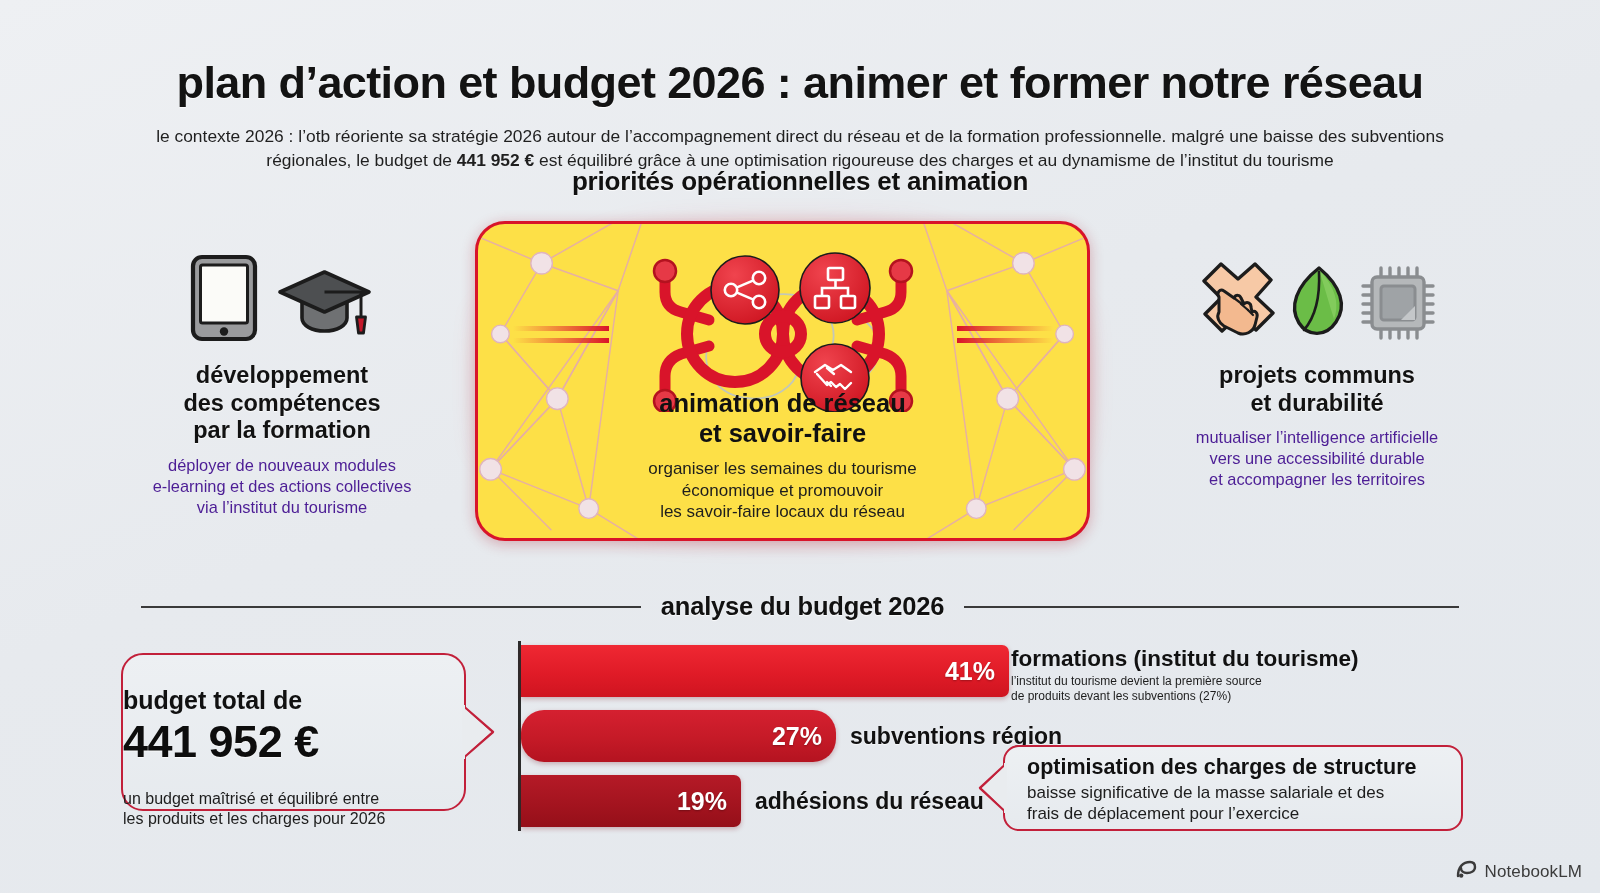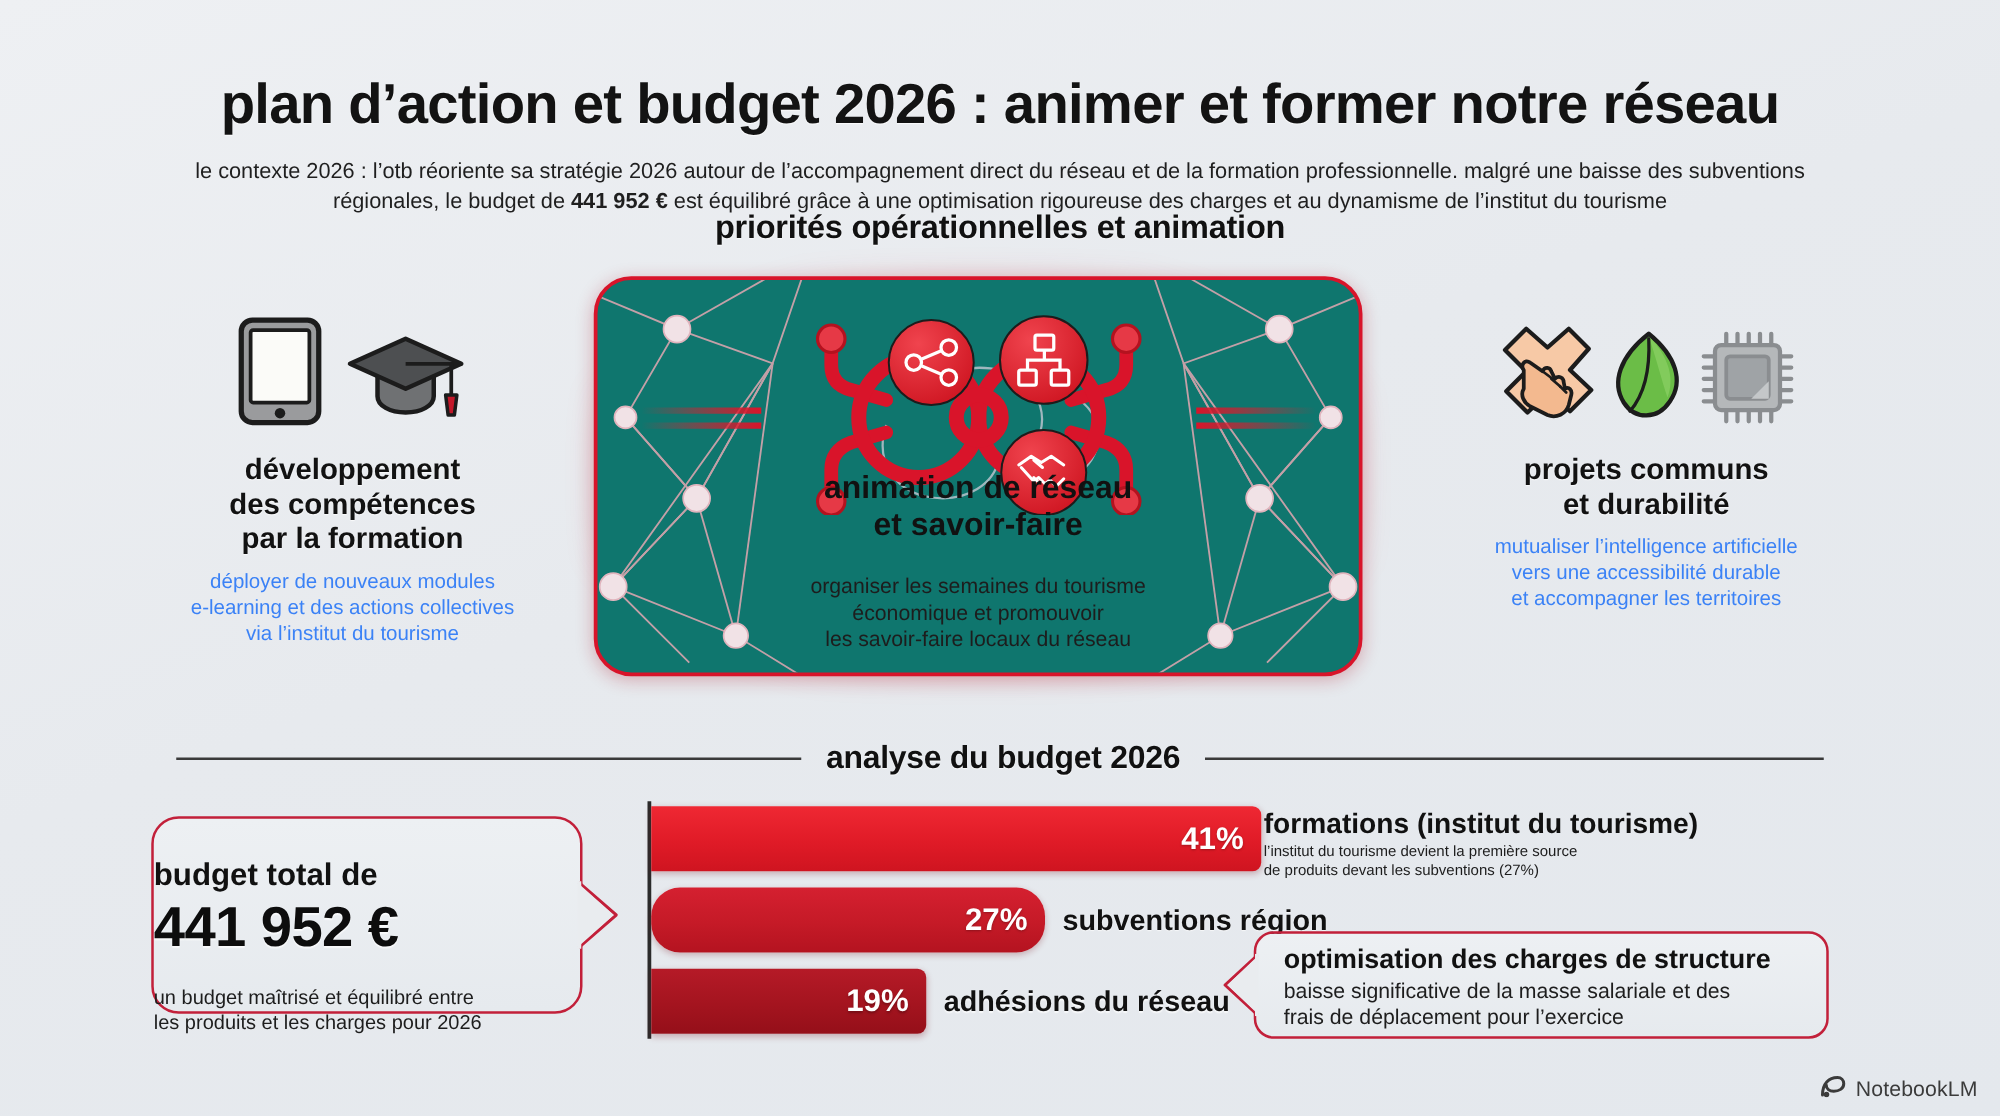--- a/index.html
+++ b/index.html
@@ -91,21 +91,21 @@
     font-size: 23.5px;
     font-weight: 700;
     line-height: 1.18;
     color: #121212;
     text-shadow: 0 1px 1px rgba(255,255,255,0.8);
   }
   .side-desc {
     margin-top: 10px;
     font-size: 16.4px;
     line-height: 1.28;
-    color: #3b82f6;
+    color: #4c1d95;
   }
 
   
   .center-card-wrap {
     position: absolute;
     left: 475px;
     top: 221px;
     width: 615px;
     height: 320px;
   }
@@ -113,21 +113,21 @@
     position: absolute;
     inset: -12px;
     border-radius: 42px;
     background: radial-gradient(ellipse at center, rgba(226,30,44,0.30) 0%, rgba(226,30,44,0.12) 55%, rgba(226,30,44,0) 78%);
     filter: blur(7px);
   }
   .center-card {
     position: absolute;
     inset: 0;
     border-radius: 30px;
-    background: #0f766e;
+    background: #fde047;
     border: 3px solid #d8142a;
     overflow: hidden;
     box-shadow: 0 3px 14px rgba(170,20,35,0.30);
   }
   .card-net-bg {
     position: absolute;
     inset: 0;
     width: 100%;
     height: 100%;
   }
@@ -138,21 +138,21 @@
     bottom: 16px;
     text-align: center;
   }
   .card-title {
     font-size: 25.5px;
     font-weight: 700;
     line-height: 1.16;
     color: #111;
   }
   .card-desc {
-    margin-top: 23px;
+    margin-top: 10px;
     font-size: 17px;
     line-height: 1.25;
     color: #1d1d1d;
   }
   .card-hub {
     position: absolute;
     left: 50%;
     top: 28px;
     transform: translateX(-50%);
     width: 540px;

